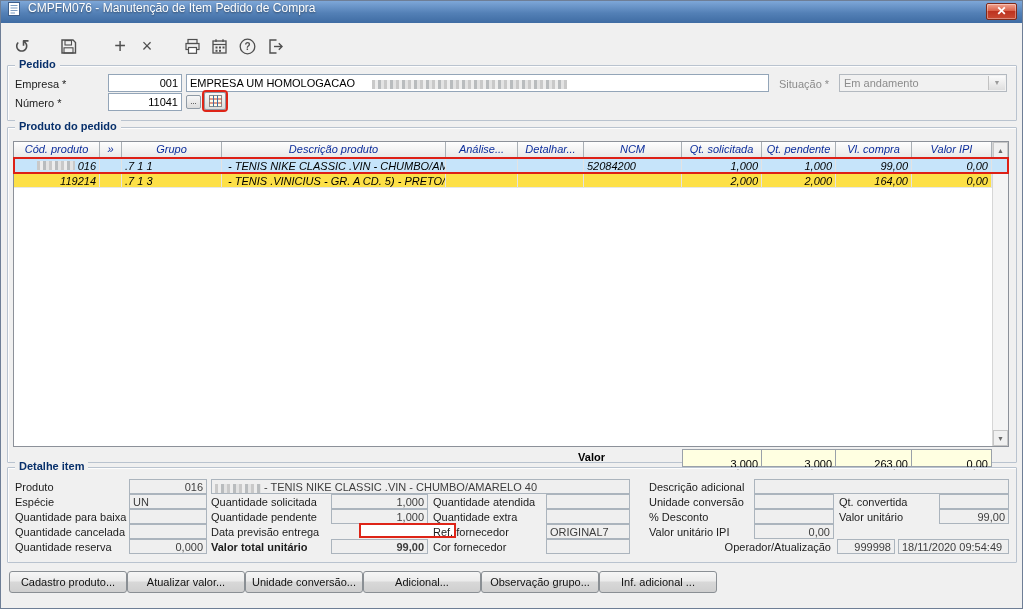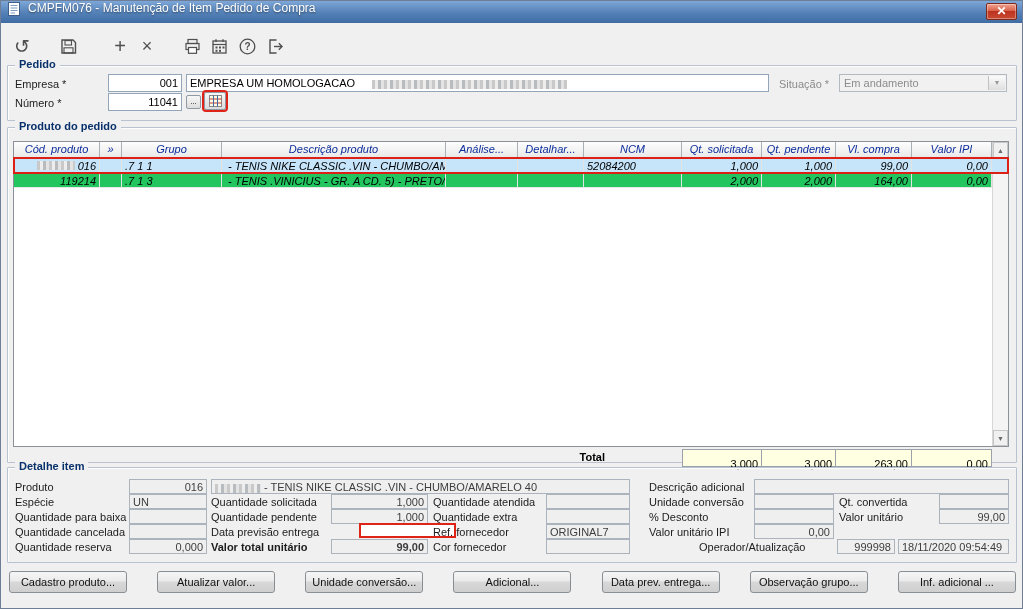--- a/index.html
+++ b/index.html
@@ -62,21 +62,21 @@
   .red-ring { outline:2px solid #de2417; }
 
   
   .grid { position:absolute; left:12px; top:140px; width:996px; height:306px;
           background:#fff; border:1px solid #8c9199;font-style:italic; }
   .ghead { display:flex; height:16px; }
   .hc { height:16px; background:linear-gradient(#fefefe,#e9e9e9);
         border-right:1px solid #aab0b6; border-bottom:1px solid #979da3;
         color:#0c2d9c; text-align:center; font-size:11px; line-height:15px;
         overflow:hidden; white-space:nowrap; cursor:pointer; }
-  .grow { display:flex; height:15px; background:#22c55e; border-bottom:1px solid #e7e7e7; cursor:pointer; }
+  .grow { display:flex; height:15px; background:#fde047; border-bottom:1px solid #e7e7e7; cursor:pointer; }
   .grow.selected { background:#c6e4fa; outline:2px solid #dd2016; outline-offset:-1px;
                    position:relative; z-index:2; }
   .rc { height:15px; padding:0 3px; border-right:1px solid #e3e3e3; overflow:hidden;
         white-space:nowrap; display:flex; align-items:center; font-size:11px; color:#000; }
   .rc.num { justify-content:flex-end; }
   .c0{width:86px}.c1{width:22px}.c2{width:100px}.c3{width:224px}.c4{width:72px}
   .c5{width:66px}.c6{width:98px}.c7{width:80px}.c8{width:74px}.c9{width:76px}.c10{width:80px}
 
   .vsb { position:absolute; right:0; top:0; bottom:0; width:16px; background:#f4f4f4;
          border-left:1px solid #d6d6d6; }
@@ -86,21 +86,21 @@
 
   
   .tot-lbl { position:absolute; left:540px; top:450px; width:64px; text-align:right;
              font-weight:bold; color:#000; }
   .tot-cell { position:absolute; top:448px; height:17px; background:#ffffe1;
               border:1px solid #9aa1a9; text-align:right; padding:8px 3px;
               line-height:13px; color:#000; }
 
   
   .footer { position:absolute; left:8px; top:570px; width:1007px; height:22px;
-            display:flex; justify-content:space-between; }
+            display:flex; }
   .fbtn { width:118px; height:22px; border:1px solid #8a8f94; border-radius:3px;
           background:linear-gradient(180deg,#f6f6f6 0%,#ebebeb 45%,#d8d8d8 50%,#cfcfcf 100%);
           font-size:11px; color:#111; text-align:center; line-height:20px;
           white-space:nowrap; overflow:hidden; cursor:pointer;
           font-family:"Liberation Sans", sans-serif; }
 </style>
 </head>
 <body>
 
 <div class="win">
@@ -249,21 +249,21 @@
       <div class="rc c9 num">164,00</div>
       <div class="rc c10 num">0,00</div>
     </div>
 
     <div class="vsb">
       <div class="sb-btn" style="top:0">▲</div>
       <div class="sb-btn" style="bottom:0">▼</div>
     </div>
   </div>
 
-  <div class="tot-lbl">Total</div>
+  <div class="tot-lbl">Valor</div>
   <div class="tot-cell" style="left:681px; width:80px">3,000</div>
   <div class="tot-cell" style="left:760px; width:75px">3,000</div>
   <div class="tot-cell" style="left:834px; width:77px">263,00</div>
   <div class="tot-cell" style="left:910px; width:81px">0,00</div>
 
   <div class="group" style="left:6px; top:466px; width:1010px; height:96px">
     <span class="legend">Detalhe item</span>
   </div>
 
   <div class="lbl" style="left:14px; top:479px">Produto</div>
@@ -304,27 +304,26 @@
   <div class="fld sm gray" style="left:545px; top:523px; width:84px">ORIGINAL7</div>
   <div class="lbl" style="left:648px; top:524px">Valor unitário IPI</div>
   <div class="fld sm gray num" style="left:753px; top:523px; width:80px">0,00</div>
 
   <div class="lbl" style="left:14px; top:539px">Quantidade reserva</div>
   <div class="fld sm gray num" style="left:128px; top:538px; width:78px">0,000</div>
   <div class="lbl b" style="left:210px; top:539px">Valor total unitário</div>
   <div class="fld sm gray num" style="left:330px; top:538px; width:97px; font-weight:bold">99,00</div>
   <div class="lbl" style="left:432px; top:539px">Cor fornecedor</div>
   <div class="fld sm gray" style="left:545px; top:538px; width:84px"></div>
-  <div class="lbl" style="left:698px; top:539px; width:132px; text-align:left">Operador/Atualização</div>
+  <div class="lbl" style="left:698px; top:539px; width:132px; text-align:right">Operador/Atualização</div>
   <div class="fld sm gray num" style="left:836px; top:538px; width:58px">999998</div>
   <div class="fld sm gray" style="left:897px; top:538px; width:111px">18/11/2020 09:54:49</div>
 
   <div class="footer">
     <div class="fbtn">Cadastro produto...</div>
     <div class="fbtn">Atualizar valor...</div>
     <div class="fbtn">Unidade conversão...</div>
     <div class="fbtn">Adicional...</div>
-    <div class="fbtn">Data prev. entrega...</div>
     <div class="fbtn">Observação grupo...</div>
     <div class="fbtn">Inf. adicional ...</div>
   </div>
 
 </div>
 
 </body></html>

